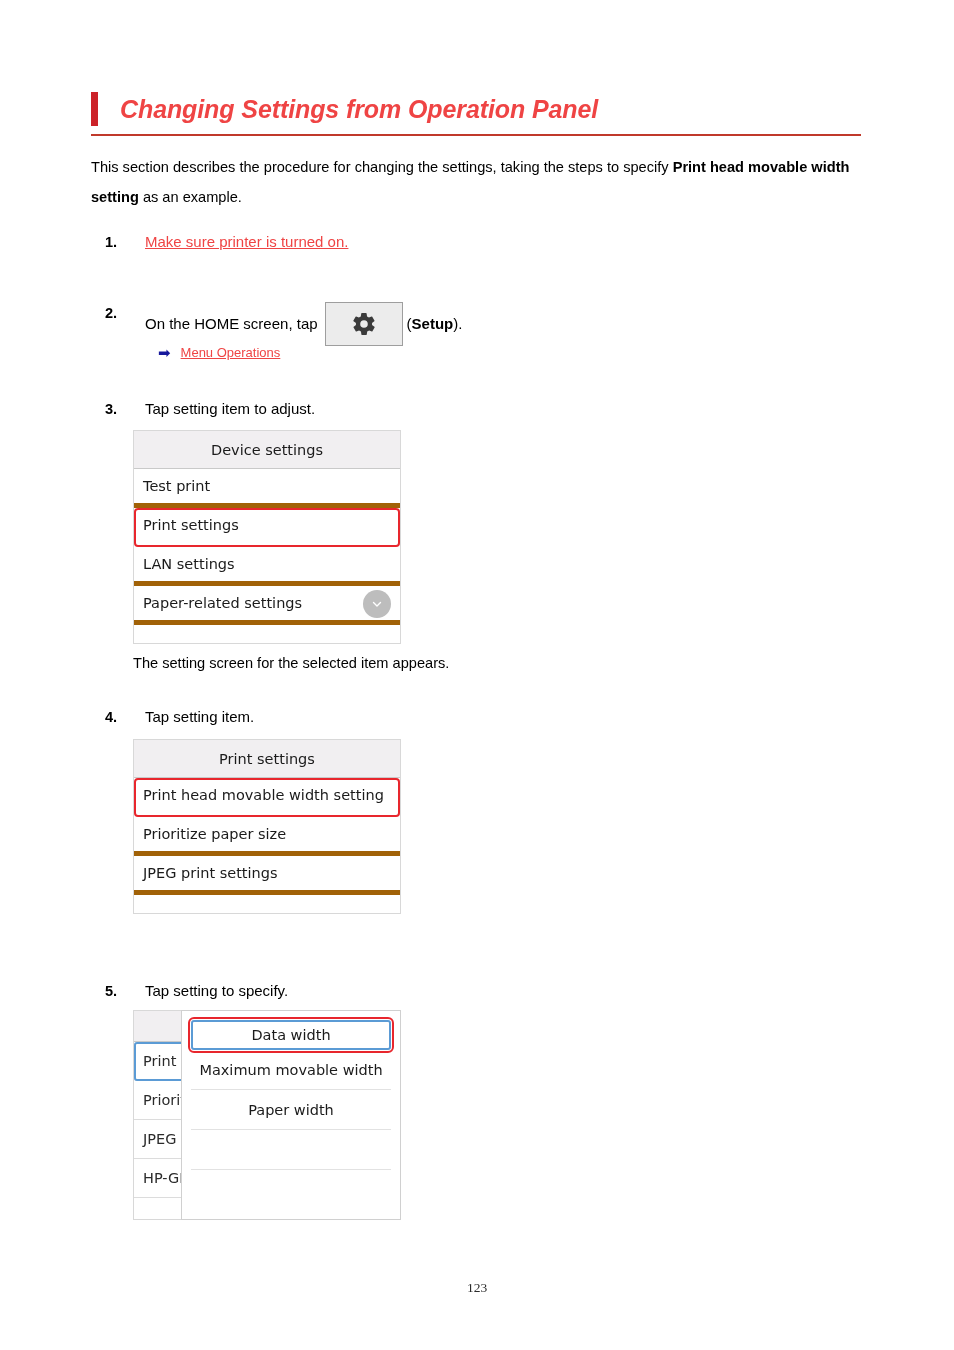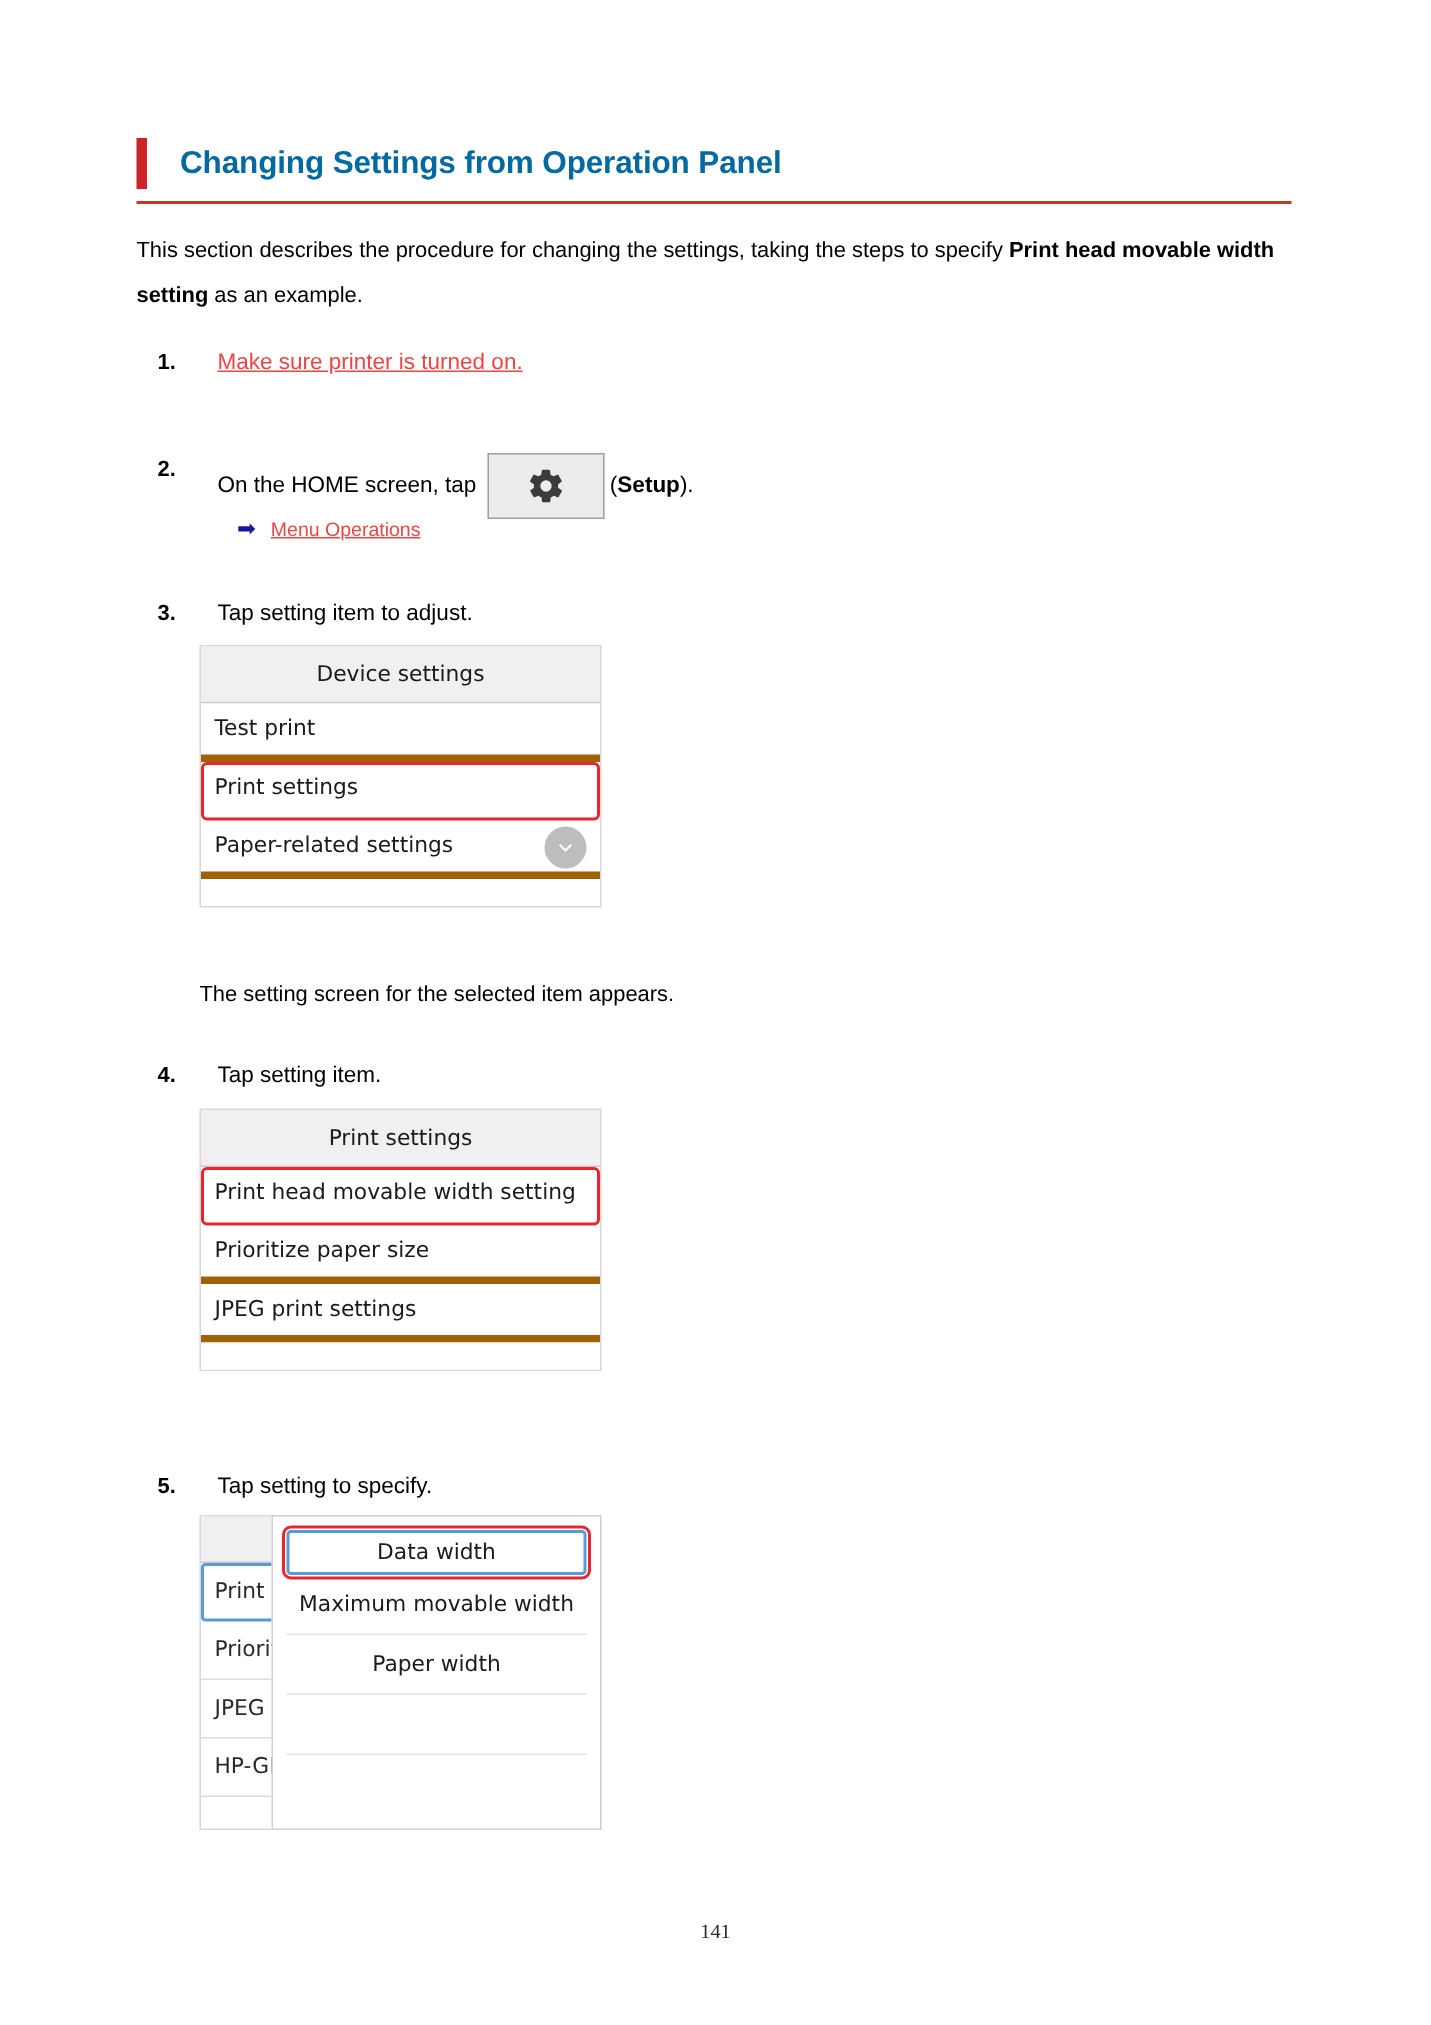--- a/index.html
+++ b/index.html
@@ -34,26 +34,27 @@
     display: flex;
     align-items: center;
   }
   .title-accent {
     width: 7px;
     height: 34px;
     background: #cc2229;
     flex: 0 0 auto;
   }
   .title-text {
-    font-size: 21px;
+    font-size: 25px;
     font-weight: bold;
-    color: #0369a1;
+    color: #ef4444;
     margin-left: 22px;
     letter-spacing: -0.1px;
     white-space: nowrap;
+    font-style: italic;
   }
   .title-rule {
     margin-top: 8px;
     height: 1.5px;
     background: #c0392b;
     width: 770px;
   }
 
   
   .intro {
@@ -325,20 +326,23 @@
 
   <div class="lcd" style="left:133px; top:430px;">
     <div class="lcd-header">Device settings</div>
     <div class="lcd-row">
       <span>Test print</span>
     </div>
     <div class="lcd-row selected">
       <span>Print settings</span>
     </div>
     <div class="lcd-row">
+      <span>LAN settings</span>
+    </div>
+    <div class="lcd-row">
       <span>Paper-related settings</span>
       <span class="scroll-chevron">
         <svg width="14" height="14" viewBox="0 0 24 24" aria-hidden="true">
           <path d="M6 9.5 12 15.5 18 9.5" stroke="#ffffff" stroke-width="2.4" fill="none" stroke-linecap="round" stroke-linejoin="round"></path>
         </svg>
       </span>
     </div>
     <div class="lcd-row tail"></div>
   </div>
 
@@ -384,15 +388,15 @@
         <span>Maximum movable width</span>
       </div>
       <div class="popup-item">
         <span>Paper width</span>
       </div>
       <div class="popup-item empty"></div>
       <div class="popup-item empty" style="border-bottom:none;"></div>
     </div>
   </div>
 
-  <div class="folio">141</div>
+  <div class="folio">123</div>
 
 </div>
 
 </body></html>

